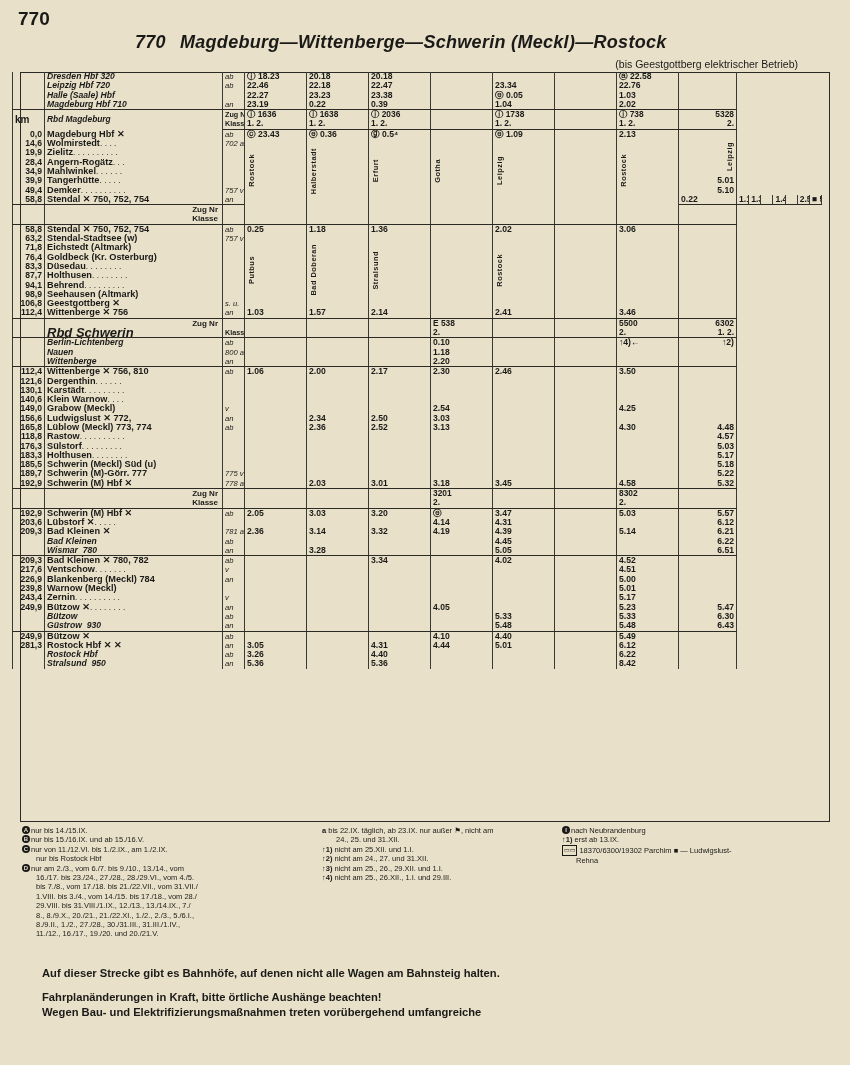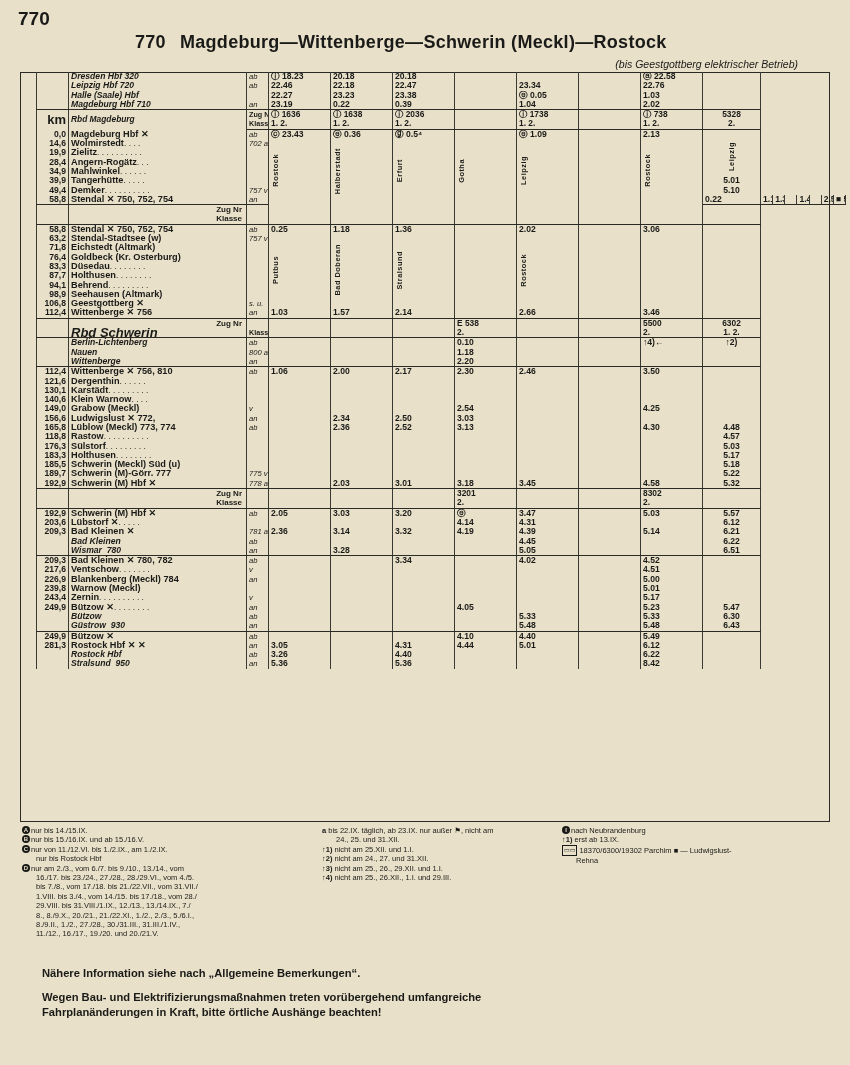--- a/index.html
+++ b/index.html
@@ -6,51 +6,51 @@
   body{
     width:850px;height:1065px;
     background:#e8e0c8;
     font-family:"Liberation Sans", sans-serif;
     color:#1a1a18;
     overflow:hidden;
     position:relative;
   }
   .page{position:absolute;inset:0;}
   .pagenum{position:absolute;left:18px;top:8px;font-size:19px;font-weight:bold;}
-  .title{position:absolute;left:135px;top:32px;font-size:18px;font-weight:bold;letter-spacing:0.3px;}
+  .title{position:absolute;left:135px;top:32px;font-size:18px;font-weight:bold;letter-spacing:0.3px;font-style:italic;}
   .title .num{margin-right:14px;}
-  .subtitle{position:absolute;right:52px;top:58px;font-size:10.5px;font-style:italic;}
+  .subtitle{position:absolute;right:52px;top:58px;font-size:10.5px;}
 
   
   .frame{
     position:absolute;left:20px;top:72px;width:810px;height:750px;
     border:1.6px solid #2a2a26;
     box-sizing:border-box;
   }
   table.tt{
-    position:absolute;left:36px;top:72px;width:810px;
+    position:absolute;left:12px;top:72px;width:810px;
     border-collapse:collapse;
     font-size:8.3px;
     table-layout:fixed;
   }
   table.tt td{
     border-left:1px solid #3a3a34;
     border-right:1px solid #3a3a34;
     padding:0 2px;
     vertical-align:middle;
     height:9.3px;
     line-height:9.3px;
     white-space:nowrap;
     overflow:hidden;
   }
   td.km{width:32px;text-align:right;font-size:8.6px;font-weight:bold;border-left:none;}
   td.st{width:178px;font-size:9.2px;font-weight:bold;padding-left:4px;}
   td.ab{width:22px;font-size:7.6px;font-style:italic;text-align:left;border-left:none;padding-left:0;}
   td.col{width:64px;text-align:left;font-size:8.6px;font-weight:bold;padding-left:3px;}
-  td.colr{width:58px;text-align:center;font-size:8.6px;font-weight:bold;padding-left:3px;}
+  td.colr{width:58px;text-align:right;font-size:8.6px;font-weight:bold;padding-left:3px;}
 
   .dots{letter-spacing:2.4px;font-weight:normal;font-size:8.4px;color:#30302c;}
   .hdrrow td{font-weight:bold;font-size:8.4px;}
   .sepb td{border-bottom:1.4px solid #2a2a26;}
   .thin td{height:8.6px;line-height:8.6px;}
   .ital td.st{font-style:italic;font-weight:bold;font-size:8.6px;}
   .vert{
     writing-mode:vertical-rl;
     transform:rotate(180deg);
     font-size:7.4px;
@@ -153,21 +153,21 @@
       <td class="col">0.22</td>
       <td class="col">0.39</td>
       <td class="col"></td>
       <td class="col">1.04</td>
       <td class="col"></td>
       <td class="col">2.02</td>
       <td class="colr"></td>
     </tr>
 
     <tr class="hdrrow">
-      <td class="km" rowspan="2" style="text-align:right;font-size:13px">km</td>
+      <td class="km" rowspan="2" style="text-align:left;font-size:10px">km</td>
       <td class="st" rowspan="2" style="font-style:italic">Rbd Magdeburg</td>
       <td class="ab" style="border-right:1px solid #3a3a34;text-align:right;font-style:normal;font-weight:bold;font-size:7.2px">Zug Nr</td>
       <td class="col">ⓘ 1636</td>
       <td class="col">ⓘ 1638</td>
       <td class="col">ⓘ 2036</td>
       <td class="col"></td>
       <td class="col">ⓘ 1738</td>
       <td class="col"></td>
       <td class="col">ⓘ 738</td>
       <td class="colr">5328</td>
@@ -362,21 +362,21 @@
       <td class="ab">s. u.</td>
     </tr>
     <tr class="sepb">
       <td class="km">112,4</td>
       <td class="st">Wittenberge ✕ 756</td>
       <td class="ab">an</td>
       <td class="col">1.03</td>
       <td class="col">1.57</td>
       <td class="col">2.14</td>
       <td class="col"></td>
-      <td class="col">2.66</td>
+      <td class="col">2.41</td>
       <td class="col"></td>
       <td class="col">3.46</td>
       <td class="colr"></td>
     </tr>
 
     <tr class="hdrrow thin">
       <td class="km"></td>
       <td class="st" style="text-align:right;padding-right:4px;font-size:8px">Zug Nr</td>
       <td class="ab"></td>
       <td class="col"></td>
@@ -887,19 +887,19 @@
     </div>
     <div class="colR">
       <div class="ln"><span class="circ">I</span><span>nach Neubrandenburg</span></div>
       <div class="ln"><span class="bigmark">↑1)</span> <span>erst ab 13.IX.</span></div>
       <div class="ln"><span class="box">▭▭</span> <span>18370/6300/19302 Parchim ■ — Ludwigslust-</span></div>
       <div class="ln ind"><span>Rehna</span></div>
     </div>
   </div>
 
   <div class="bottom">
-    <div>Nähere Information siehe nach „Allgemeine Bemerkungen“.</div>
+    <div>Auf dieser Strecke gibt es Bahnhöfe, auf denen nicht alle Wagen am Bahnsteig halten.</div>
     <div class="gap"></div>
+    <div>Fahrplanänderungen in Kraft, bitte örtliche Aushänge beachten!</div>
     <div>Wegen Bau- und Elektrifizierungsmaßnahmen treten vorübergehend umfangreiche</div>
-    <div>Fahrplanänderungen in Kraft, bitte örtliche Aushänge beachten!</div>
   </div>
 
 </div>
 
 </body></html>

